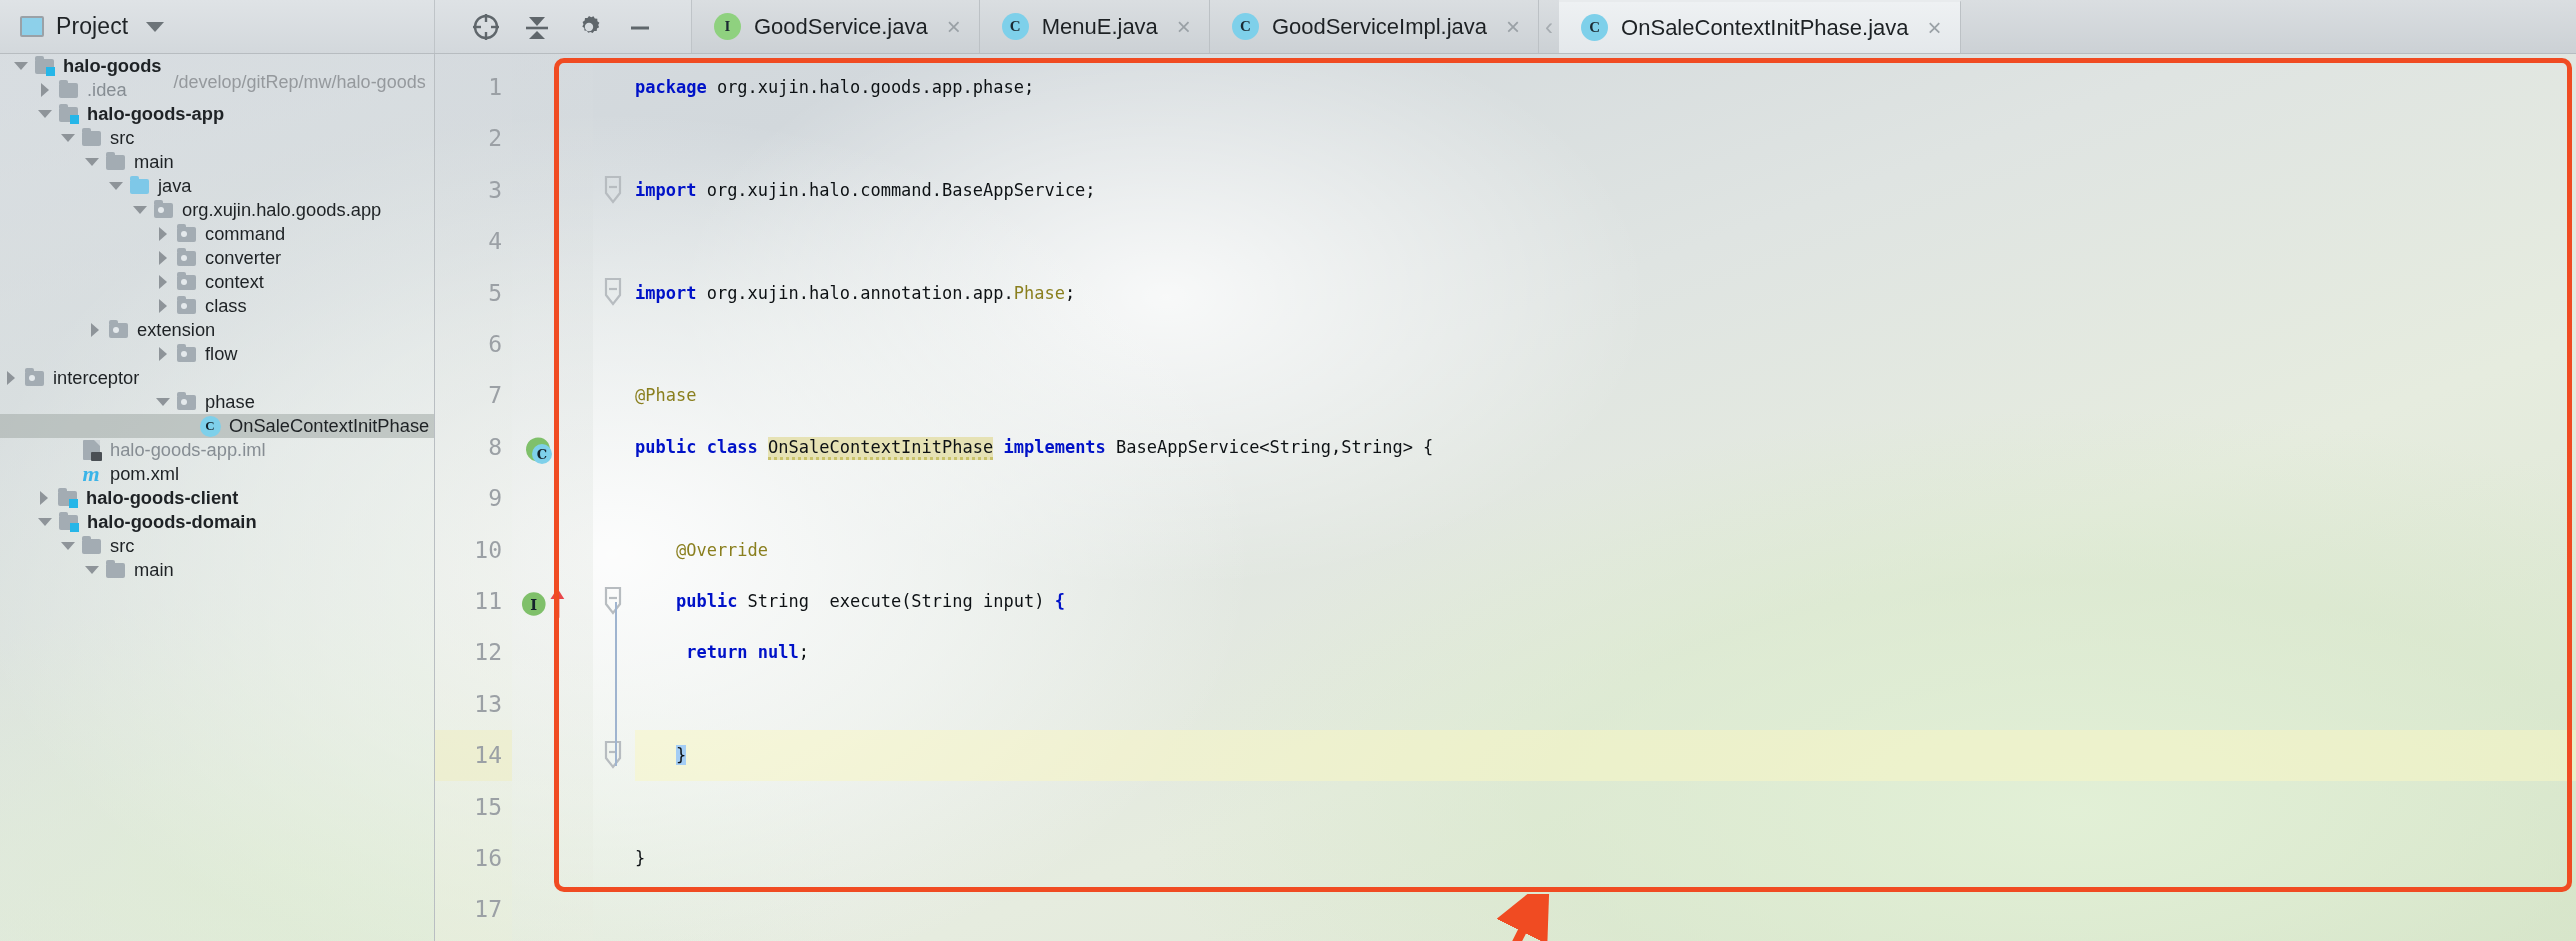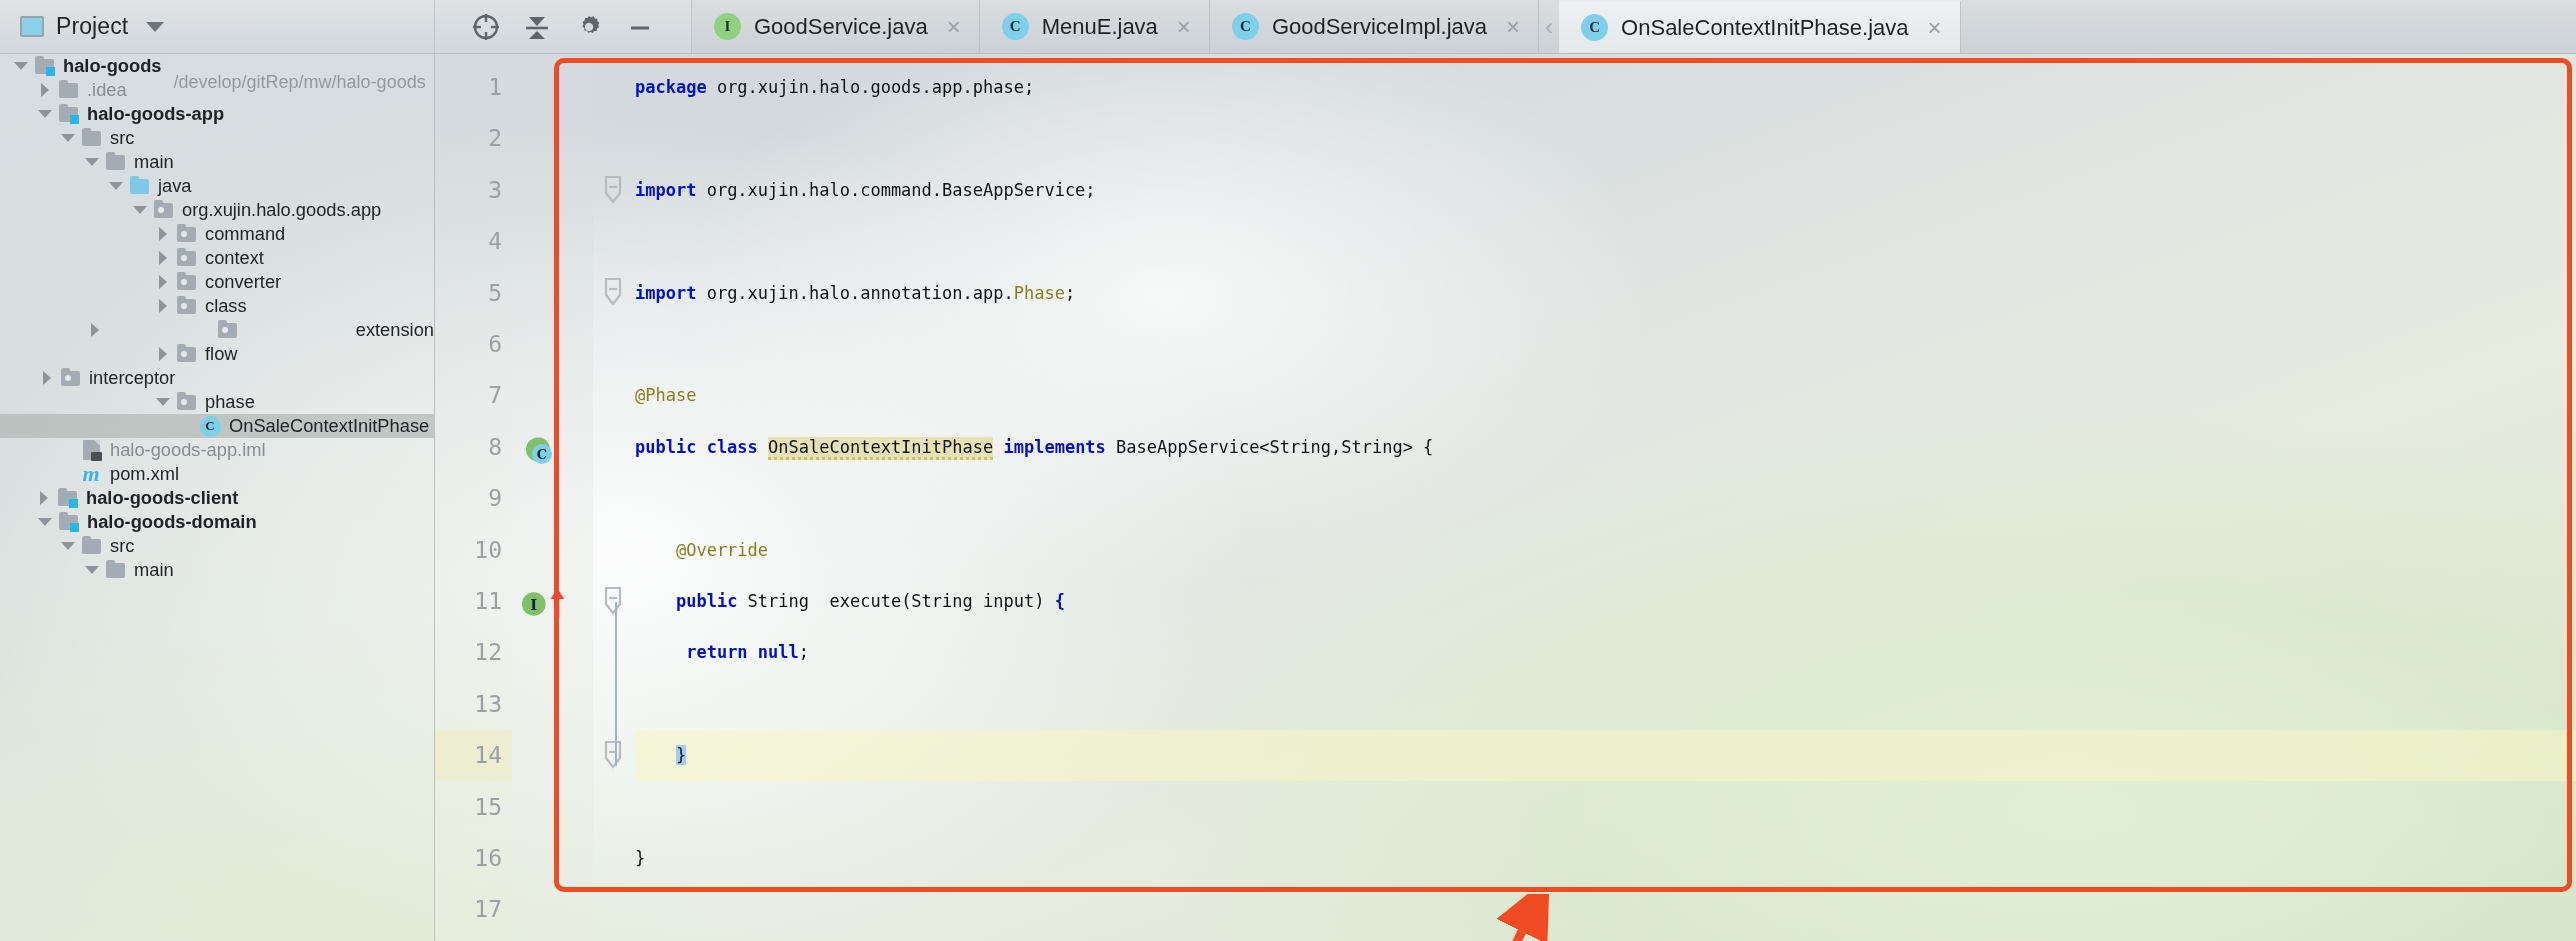--- a/index.html
+++ b/index.html
@@ -338,67 +338,67 @@
         </div>
         <div class="row" style="padding-left: 152px;">
           <span class="tw">
             <span class="tri-r"></span>
           </span>
           <span class="ic">
             <span class="folder">
               <span class="dot"></span>
             </span>
           </span>
+          <span class="lbl">converter</span>
+        </div>
+        <div class="row" style="padding-left: 152px;">
+          <span class="tw">
+            <span class="tri-r"></span>
+          </span>
+          <span class="ic">
+            <span class="folder">
+              <span class="dot"></span>
+            </span>
+          </span>
           <span class="lbl">context</span>
         </div>
         <div class="row" style="padding-left: 152px;">
           <span class="tw">
             <span class="tri-r"></span>
           </span>
           <span class="ic">
             <span class="folder">
               <span class="dot"></span>
             </span>
           </span>
-          <span class="lbl">converter</span>
+          <span class="lbl">class</span>
+        </div>
+        <div class="row" style="padding-left: 84px;">
+          <span class="tw">
+            <span class="tri-r"></span>
+          </span>
+          <span class="ic">
+            <span class="folder">
+              <span class="dot"></span>
+            </span>
+          </span>
+          <span class="lbl">extension</span>
         </div>
         <div class="row" style="padding-left: 152px;">
           <span class="tw">
             <span class="tri-r"></span>
           </span>
           <span class="ic">
             <span class="folder">
               <span class="dot"></span>
             </span>
           </span>
-          <span class="lbl">class</span>
-        </div>
-        <div class="row" style="padding-left: 84px; justify-content: space-between;">
-          <span class="tw">
-            <span class="tri-r"></span>
-          </span>
-          <span class="ic">
-            <span class="folder">
-              <span class="dot"></span>
-            </span>
-          </span>
-          <span class="lbl">extension</span>
-        </div>
-        <div class="row" style="padding-left: 152px;">
-          <span class="tw">
-            <span class="tri-r"></span>
-          </span>
-          <span class="ic">
-            <span class="folder">
-              <span class="dot"></span>
-            </span>
-          </span>
           <span class="lbl">flow</span>
         </div>
-        <div class="row" style=" margin-left: 36px;">
+        <div class="row" style="">
           <span class="tw">
             <span class="tri-r"></span>
           </span>
           <span class="ic">
             <span class="folder">
               <span class="dot"></span>
             </span>
           </span>
           <span class="lbl">interceptor</span>
         </div>

